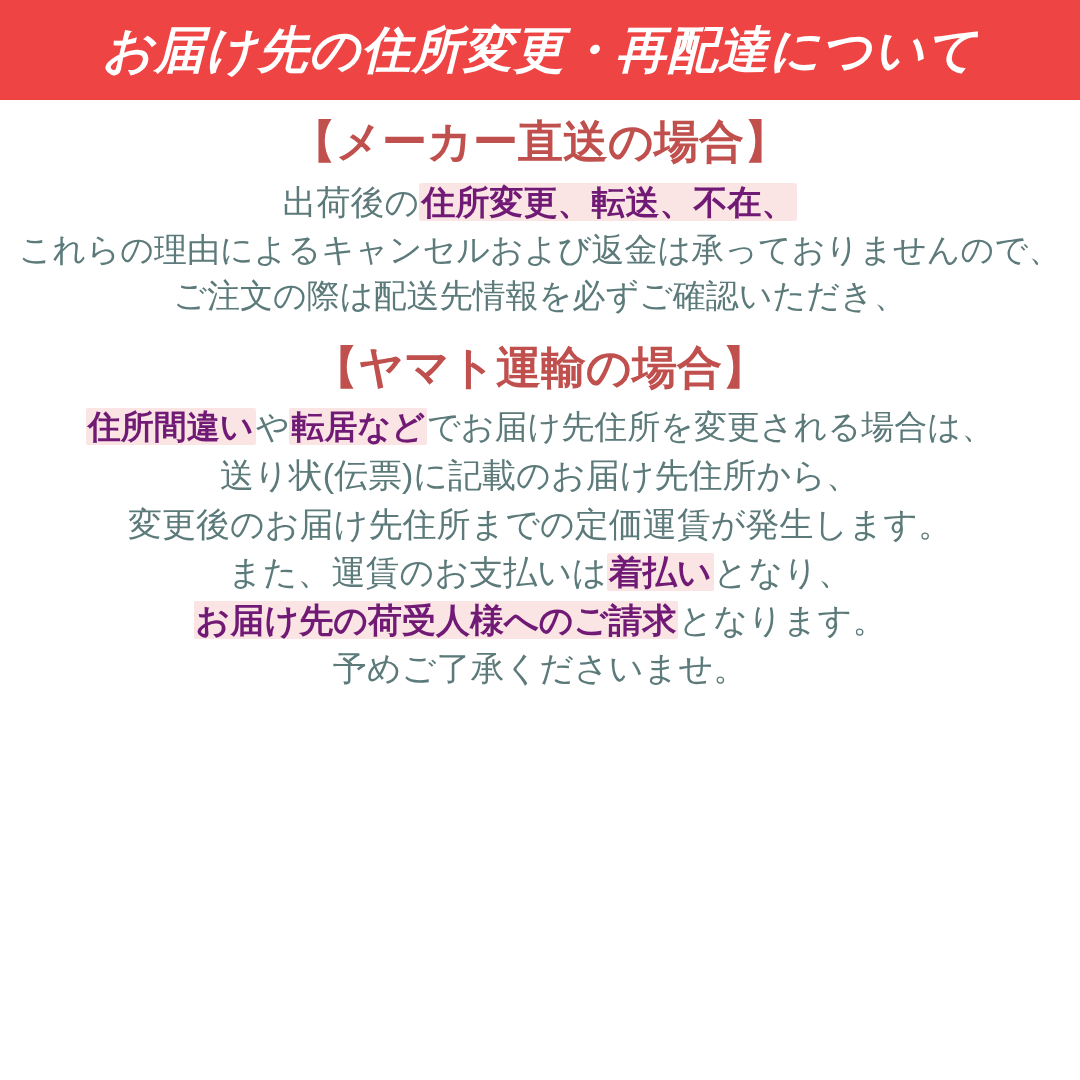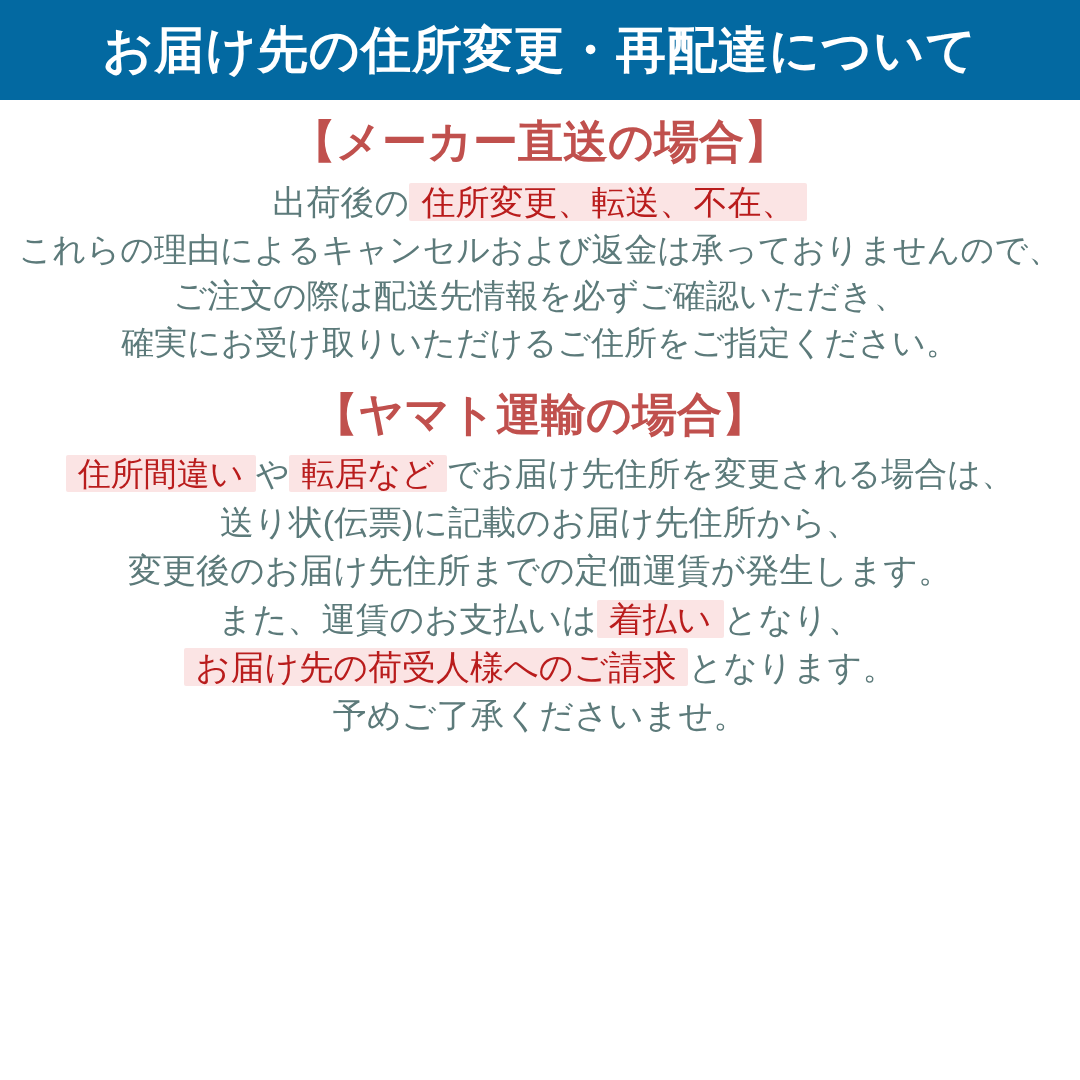--- a/index.html
+++ b/index.html
@@ -16,26 +16,27 @@
   .page {
     width: 1080px;
     height: 1080px;
     position: relative;
     display: flex;
     flex-direction: column;
   }
 
   
   .header {
-    background: #0369a1;
+    background: #ef4444;
     height: 100px;
     min-height: 100px;
     display: flex;
     align-items: center;
     justify-content: center;
+    font-style: italic;
   }
   .header-title {
     color: #ffffff;
     font-size: 50px;
     font-weight: bold;
     letter-spacing: 1px;
     line-height: 1;
     white-space: nowrap;
   }
 
@@ -67,24 +68,24 @@
     line-height: 1.42;
     text-align: center;
     white-space: nowrap;
   }
   .line.wide {
     font-size: 33px;
   }
 
   
   .hl {
-    color: #b91c1c;
+    color: #701a75;
     background: #fbe4e4;
-    font-weight: normal;
-    padding: 0 12px;
+    font-weight: bold;
+    padding: 0 2px;
     border-radius: 2px;
   }
   .note {
     color: #c0504d;
     font-size: 31px;
     font-weight: bold;
     text-align: center;
     white-space: nowrap;
   }
 
@@ -110,23 +111,20 @@
 
 
     <div class="line wide">
       <span>これらの理由によるキャンセルおよび返金は承っておりませんので、</span>
     </div>
 
     <div class="line wide">
       <span>ご注文の際は配送先情報を必ずご確認いただき、</span>
     </div>
 
-    <div class="line wide">
-      <span>確実にお受け取りいただけるご住所をご指定ください。</span>
-    </div>
 
     <div class="section-title second">【ヤマト運輸の場合】</div>
     <div class="spacer-sm"></div>
 
     <div class="line wide">
       <span class="hl">住所間違い</span><span>や</span><span class="hl">転居など</span><span>でお届け先住所を変更される場合は、</span>
     </div>
 
     <div class="line">
       <span>送り状(伝票)に記載のお届け先住所から、</span>

